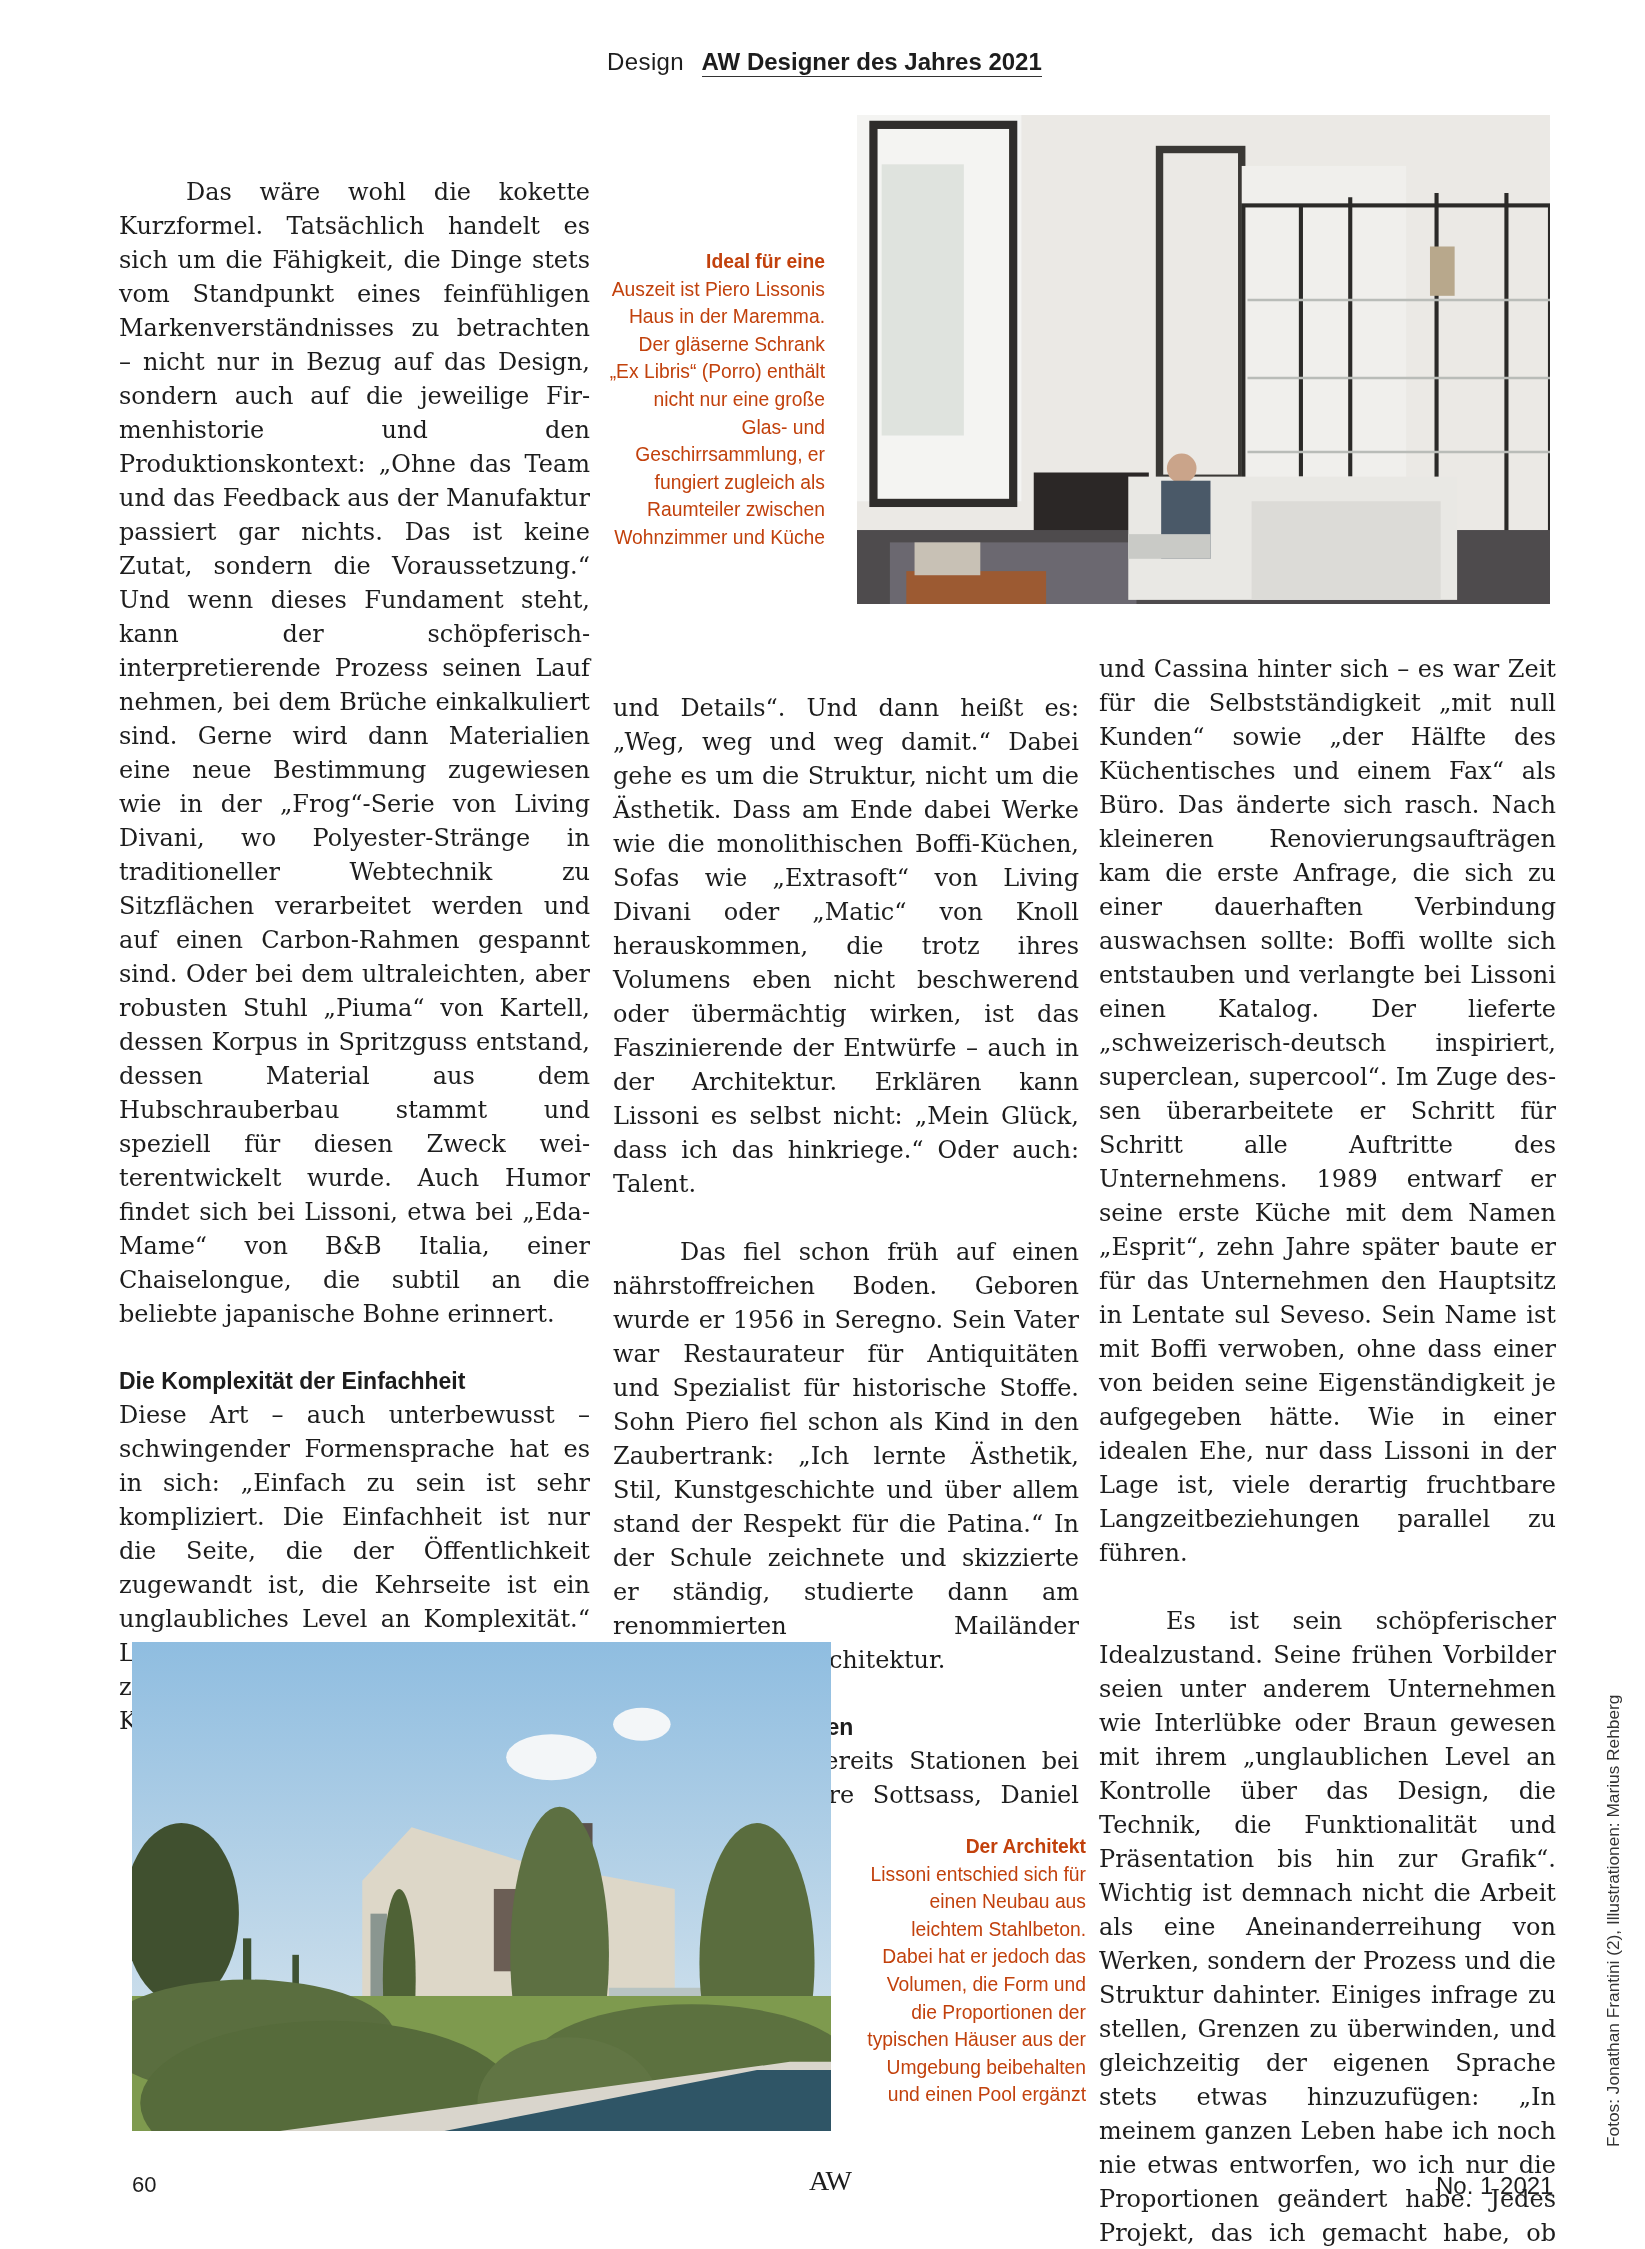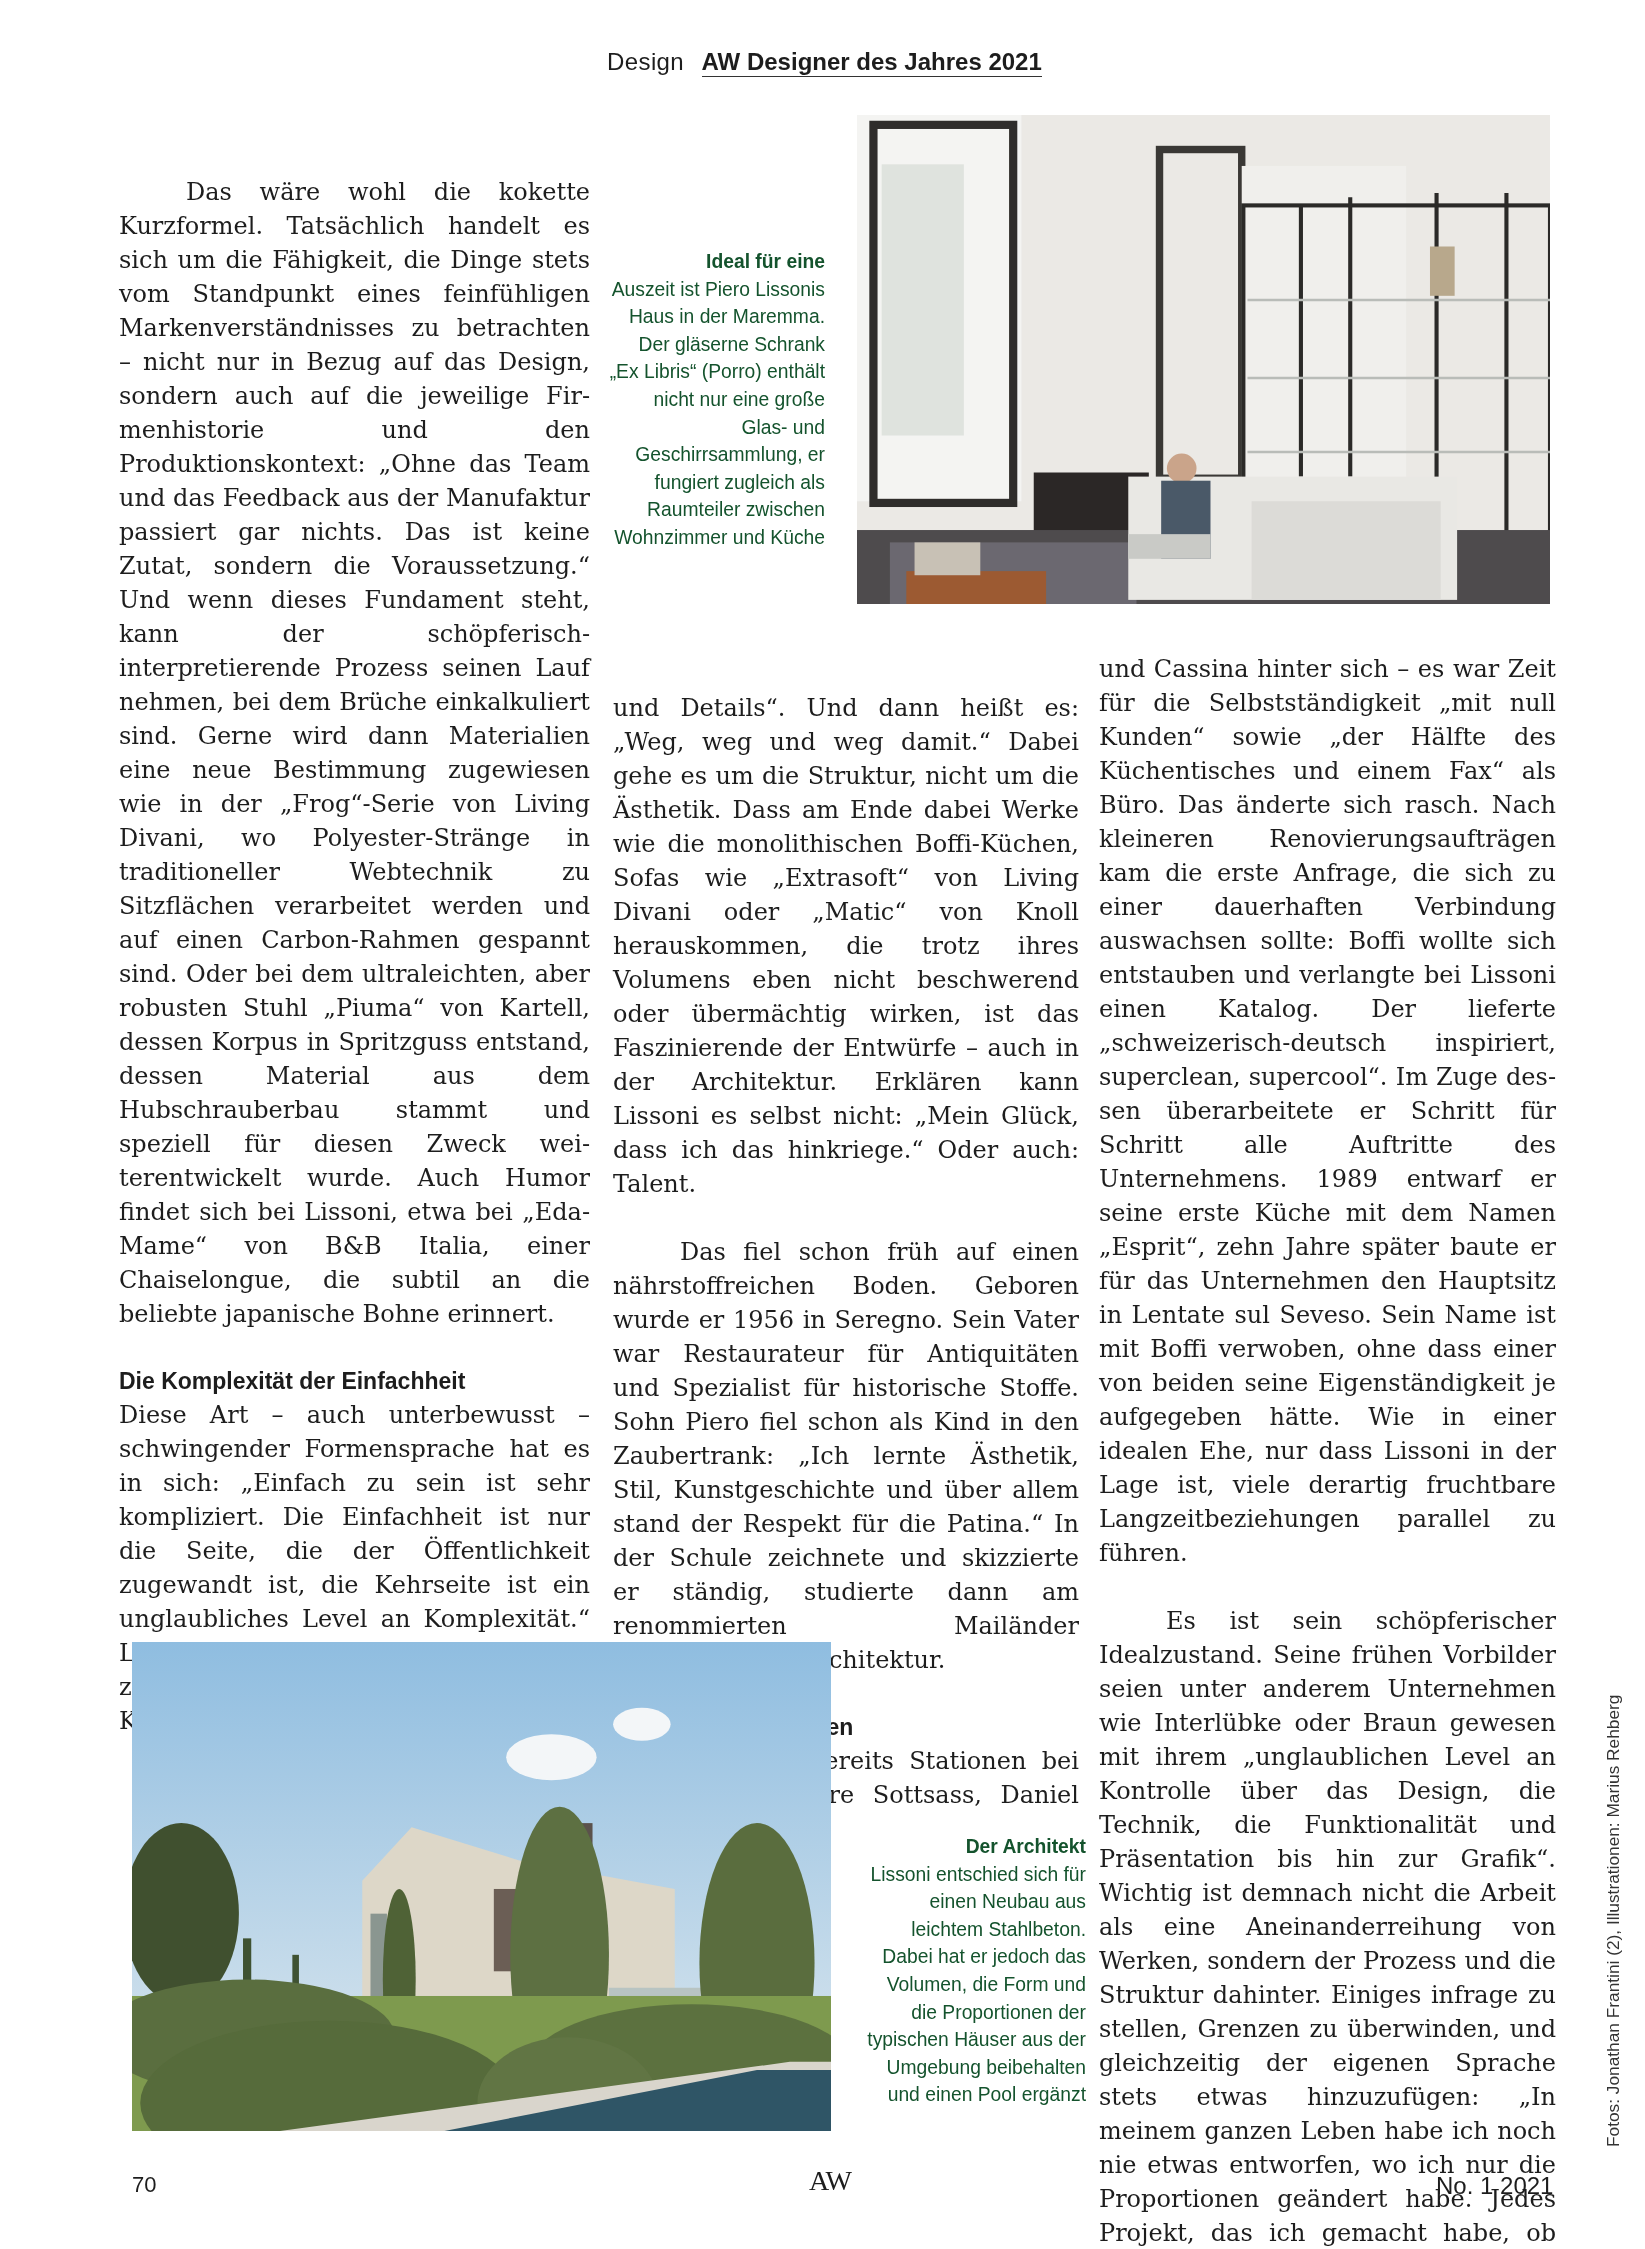--- a/index.html
+++ b/index.html
@@ -14,21 +14,21 @@
   .col { position: absolute; font-size: 24px; line-height: 34px; text-align: justify; hyphens: manual; }
   .col p { margin: 0; }
   .col p.indent { text-indent: 67px; }
   .col .gap { height: 34px; }
   .col h2 { font-family: "Liberation Sans", "DejaVu Sans", sans-serif; font-weight: bold; font-size: 23px; line-height: 33px; margin: 0; }
 
   #col-left { left: 119px; top: 141px; width: 471px; }
   #col-mid { left: 613px; top: 691px; width: 466px; }
   #col-right { left: 1099px; top: 652px; width: 457px; }
 
-  .caption { position: absolute; font-family: "Liberation Sans", "DejaVu Sans", sans-serif; font-size: 19.3px; line-height: 27.6px; color: #14532d; }
+  .caption { position: absolute; font-family: "Liberation Sans", "DejaVu Sans", sans-serif; font-size: 19.3px; line-height: 27.6px; color: #c2410c; }
   .caption .lead { font-weight: bold; }
   #caption-top { left: 609px; top: 248px; width: 216px; text-align: right; }
   #caption-bottom { left: 856px; top: 1833px; width: 230px; text-align: right; }
 
   .photo { position: absolute; overflow: hidden; }
   #photo-interior { left: 857px; top: 115px; width: 693px; height: 489px; background: #eceae6; }
   #photo-house { left: 132px; top: 1642px; width: 699px; height: 489px; background: #a8c8de; }
   .photo svg { width: 100%; height: 100%; display: block; }
 
   #credit { position: absolute; left: 1603px; top: 2147px; transform: rotate(-90deg); transform-origin: left top; font-family: "Liberation Sans", "DejaVu Sans", sans-serif; font-size: 17.3px; white-space: nowrap; color: #333; }
@@ -139,16 +139,16 @@
   </svg>
 </div>
 
 <div id="caption-bottom" class="caption">
   <div class="lead">Der Architekt</div>
   <div>Lissoni entschied sich für einen Neubau aus leichtem Stahlbeton. Dabei hat er jedoch das Volumen, die Form und die Propor­tionen der typischen Häuser aus der Umge­bung beibehalten und einen Pool ergänzt</div>
 </div>
 
 <div id="credit">Fotos: Jonathan Frantini (2), Illustrationen: Marius Rehberg</div>
 
-<div id="folio">70</div>
+<div id="folio">60</div>
 <div id="logo">AW</div>
 <div id="issue">No. 1 2021</div>
 
 
 </body></html>

